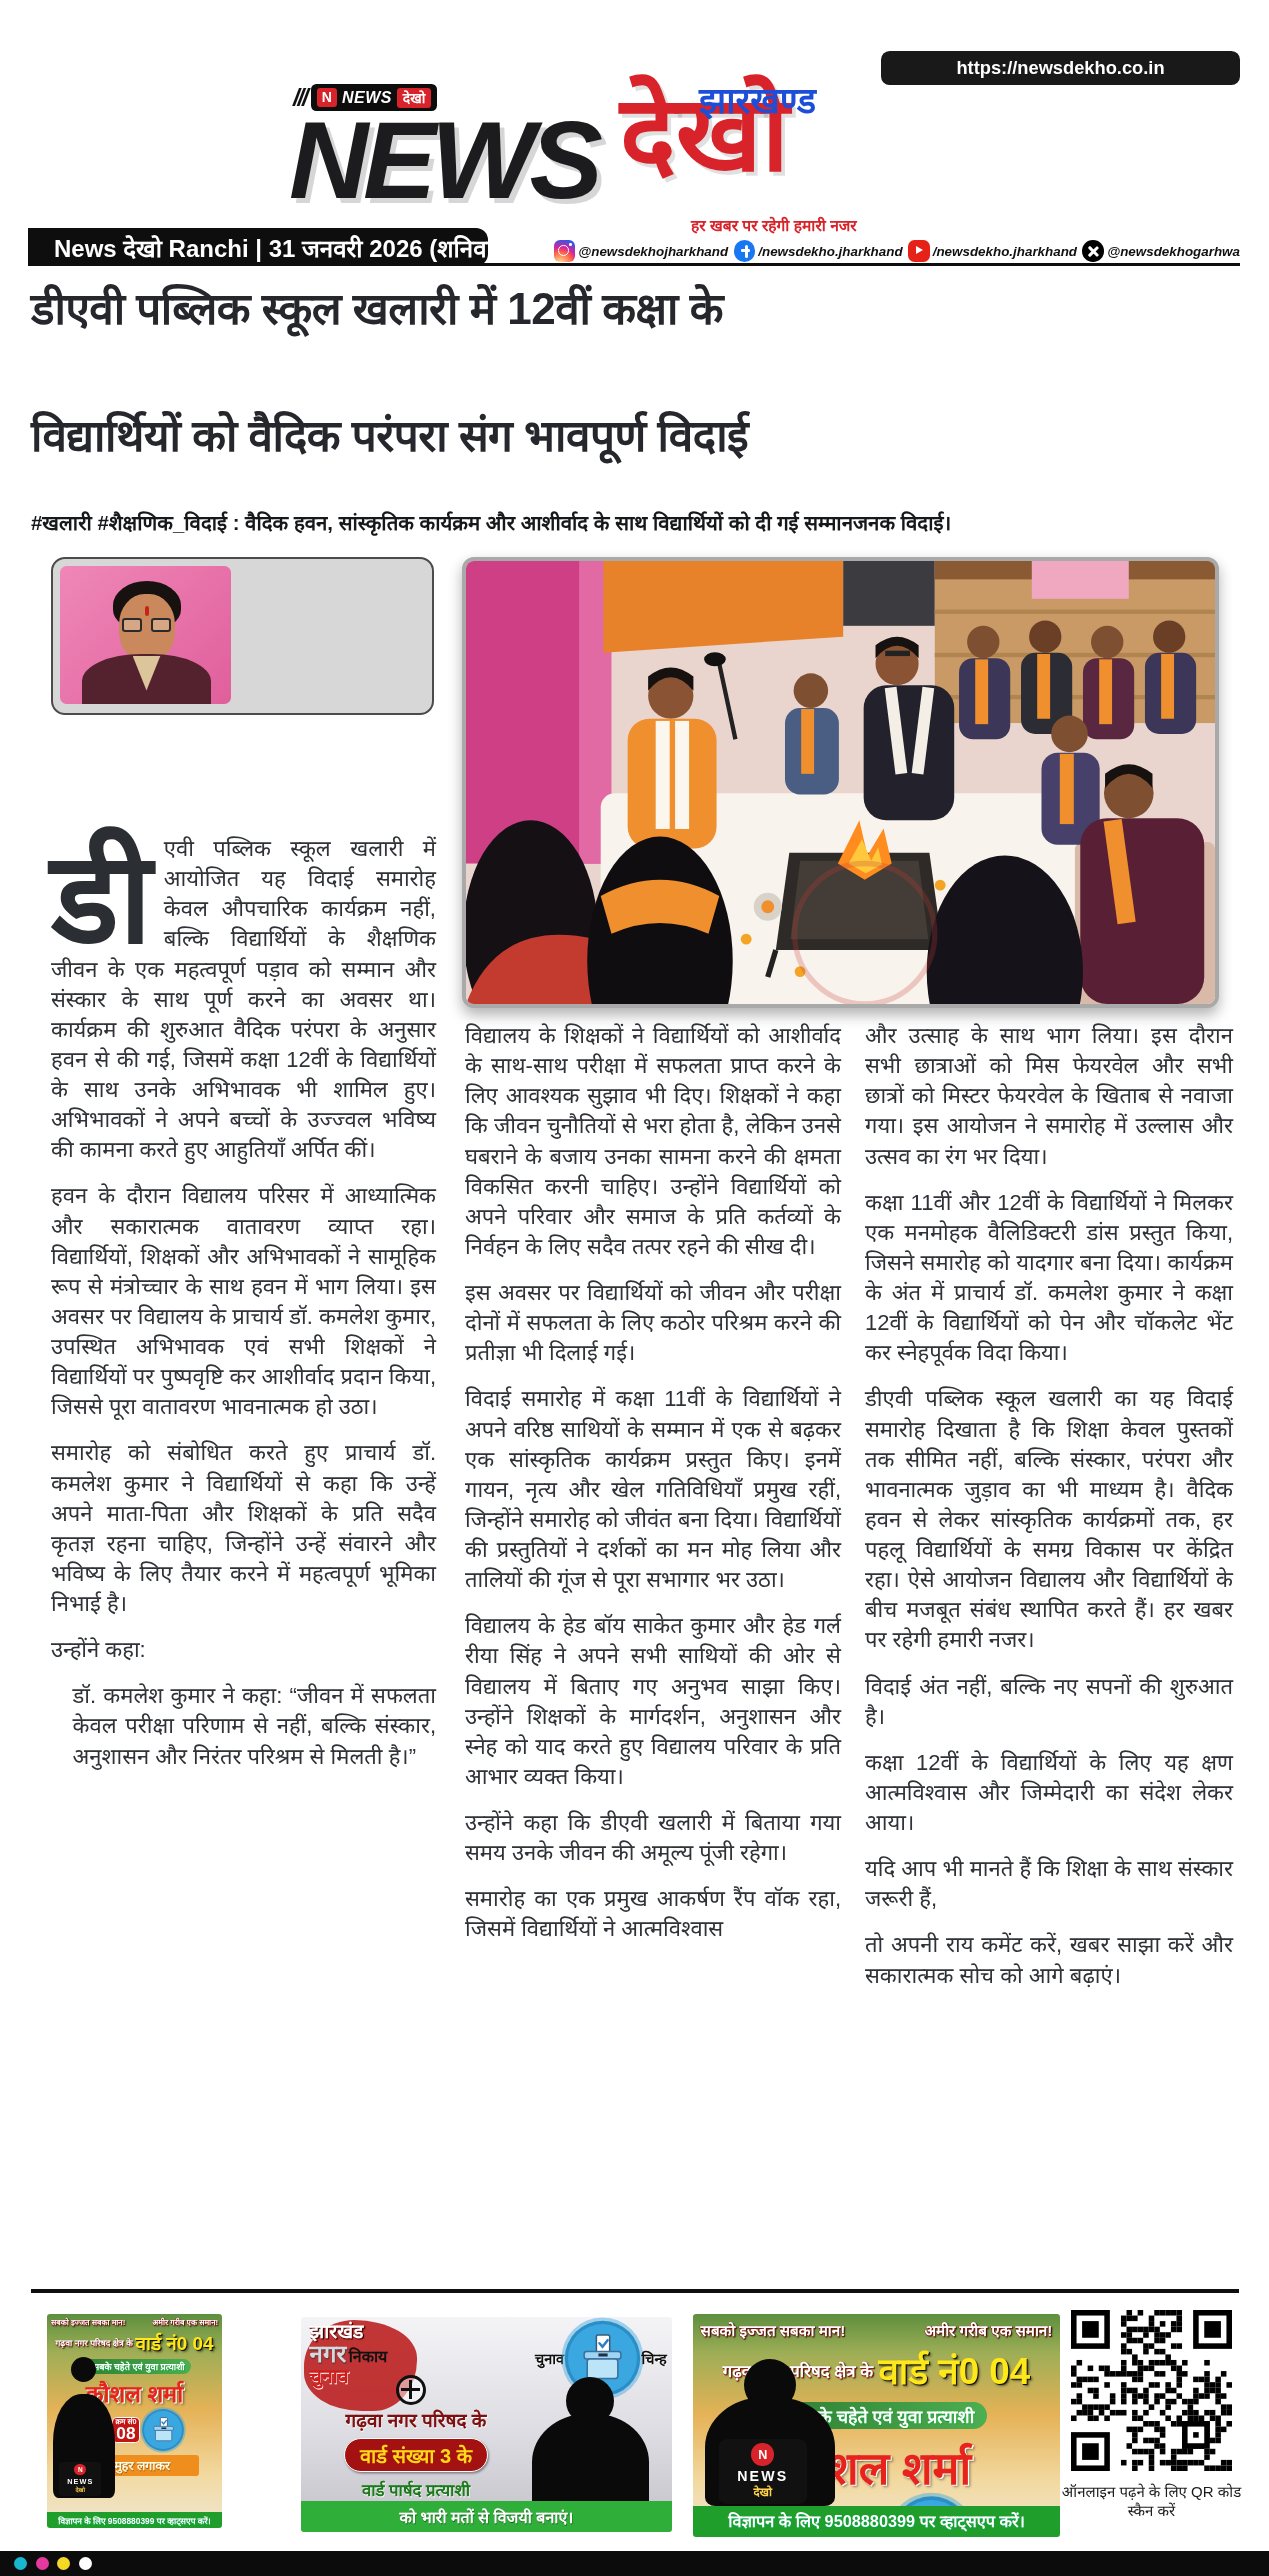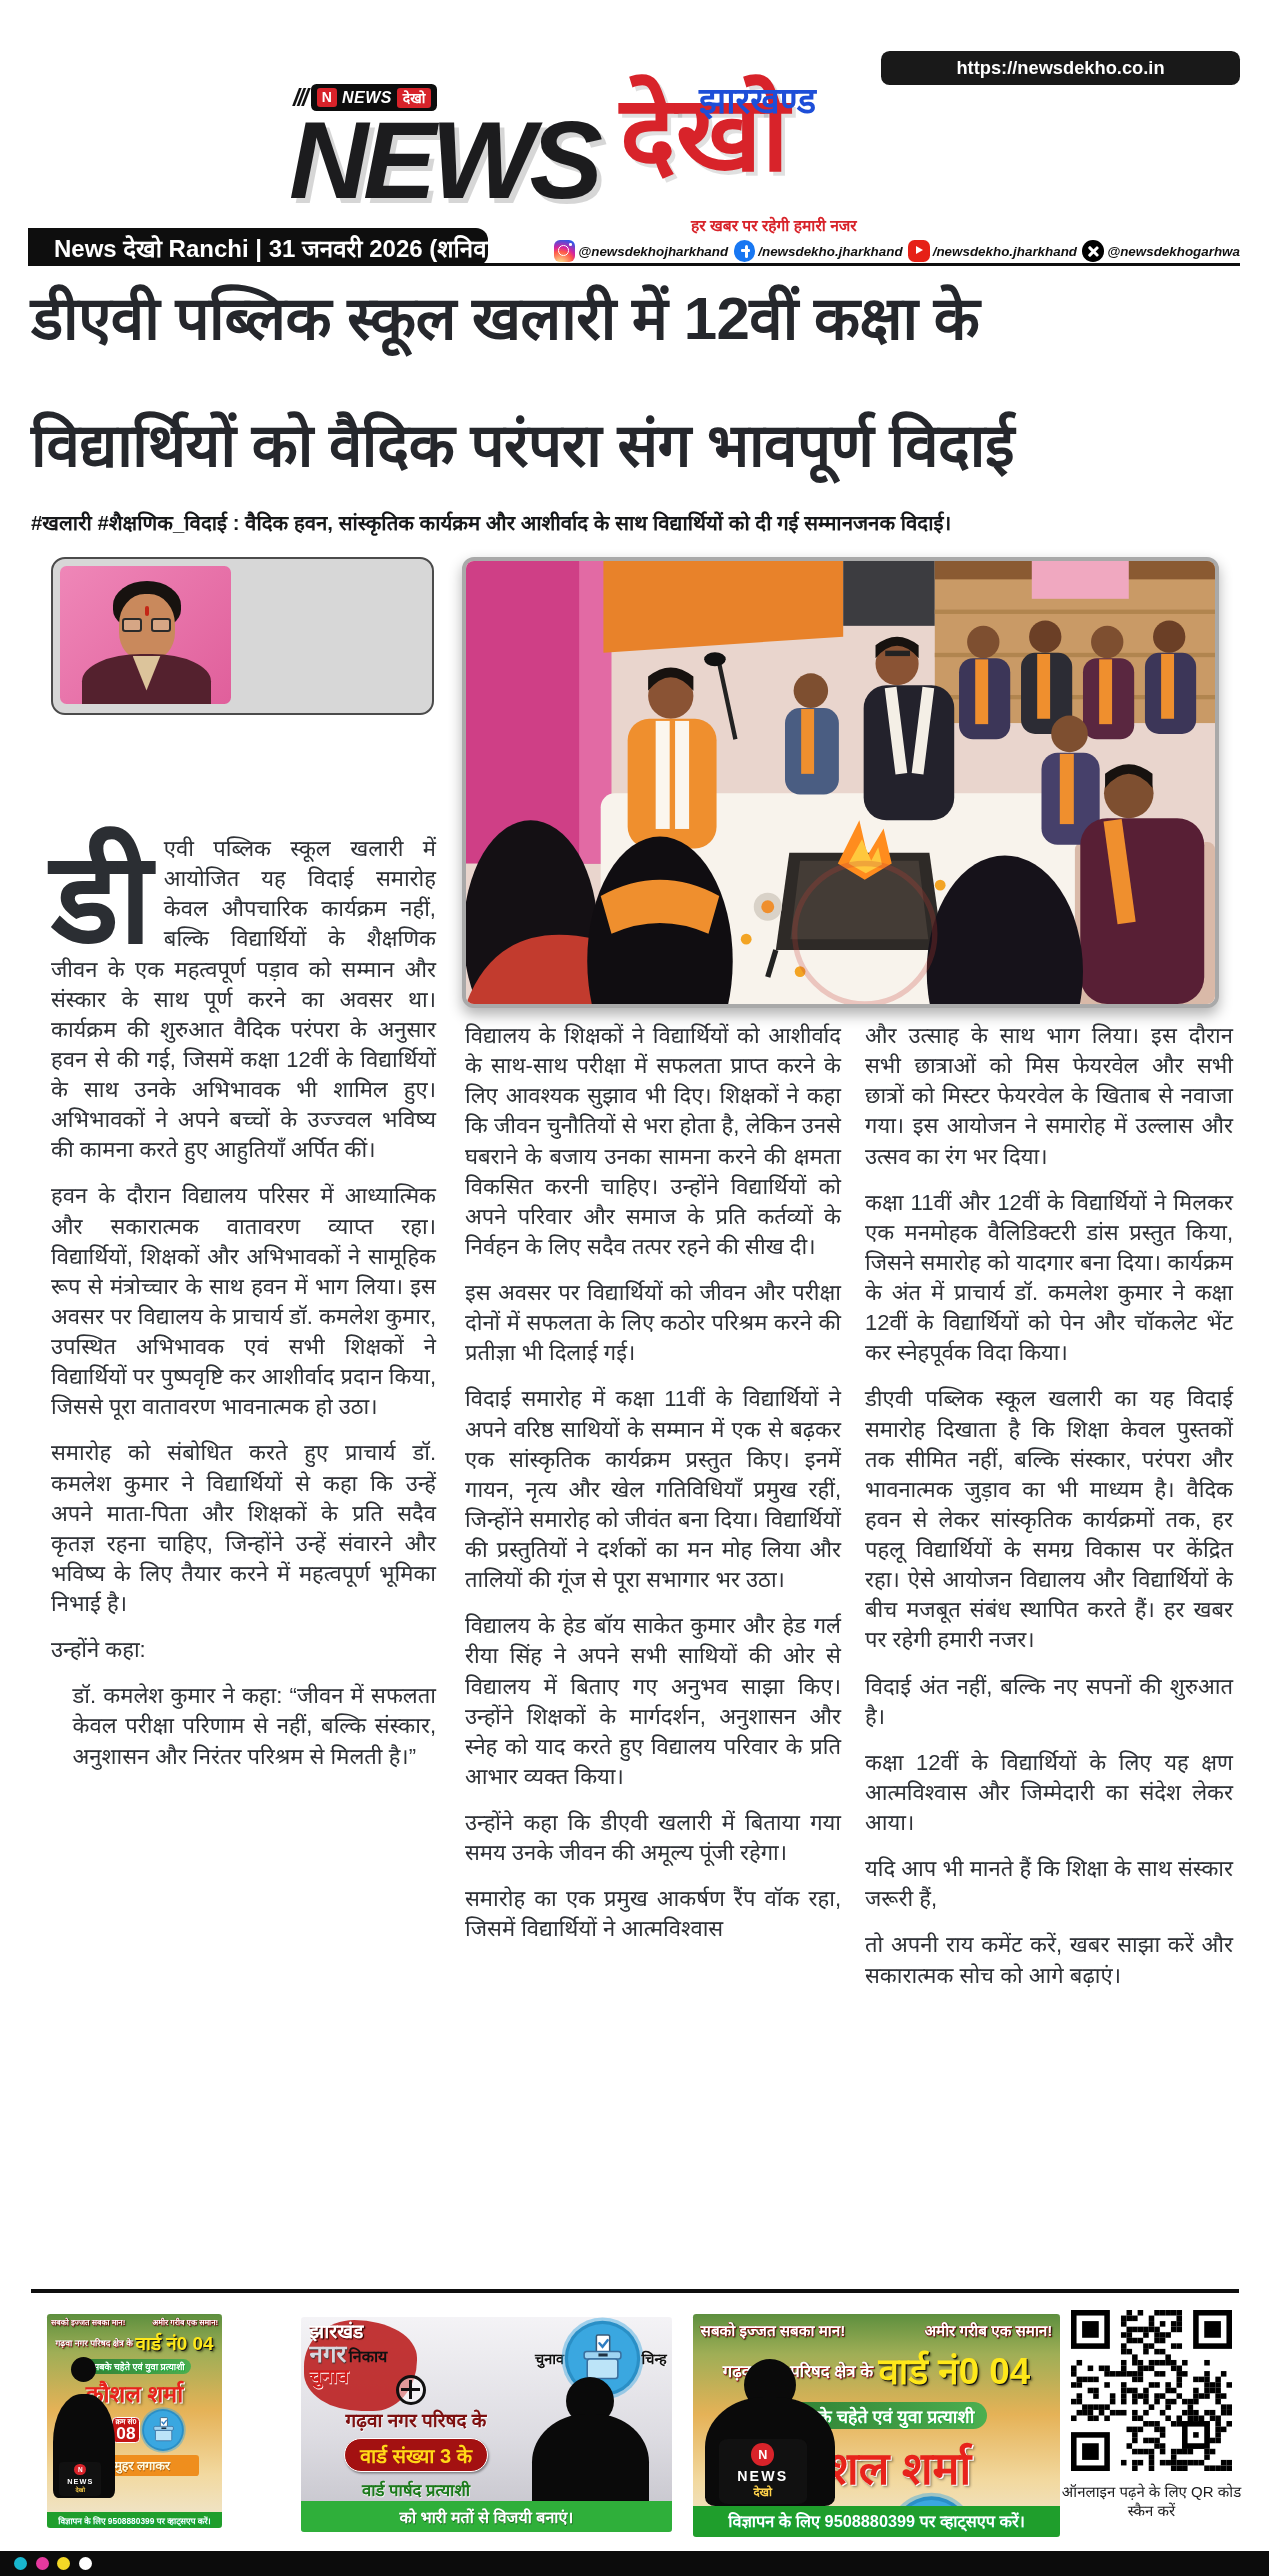--- a/index.html
+++ b/index.html
@@ -46,21 +46,21 @@
   .icn-fb::before { content:""; position:absolute; left:11.3px; top:4.8px; width:3.2px; height:13px; background:#fff; border-radius:1.6px; }
   .icn-fb::after { content:""; position:absolute; left:7.5px; top:9.1px; width:8.6px; height:2.7px; background:#fff; border-radius:1.1px; }
   .icn-yt { background:#e62117; border-radius:6.5px; }
   .icn-yt::before { content:""; position:absolute; left:8px; top:6px;
     border-left:7.5px solid #fff; border-top:4.8px solid transparent; border-bottom:4.8px solid transparent; }
   .icn-x { background:#000; }
   .icn-x::before, .icn-x::after { content:""; position:absolute; left:9.7px; top:4.3px; width:2.7px; height:13px; background:#fff; border-radius:1.1px; }
   .icn-x::before { transform:rotate(45deg); } .icn-x::after { transform:rotate(-45deg); }
 
   
-  .headline { left:31px; width:1208px; font-size:60px; font-weight:800; color:#25272c; line-height:1.3; letter-spacing:-0.5px; }
+  .headline { left:31px; width:1208px; font-size:44px; font-weight:800; color:#25272c; line-height:1.3; letter-spacing:-0.5px; }
   .hl1 { top:280px; } .hl2 { top:407px; }
   .subhead { left:31px; top:508px; width:1210px; font-size:20.4px; font-weight:700; color:#17181a; }
 
   
   .rep-card { left:51px; top:557px; width:383px; height:158px; background:#d7d7d7;
     border:2.7px solid #4b4b4b; border-radius:14px; display:flex; overflow:hidden; }
   .rep-photo { margin:6.5px; width:171px; height:138px; border-radius:6.5px; background:linear-gradient(135deg,#ef87b8,#e05f9b);
     position:relative; overflow:hidden; flex:0 0 auto; }
   .rp-hair { position:absolute; left:53px; top:15px; width:68px; height:49px; background:#17120f; border-radius:50% 50% 42% 42%; }
   .rp-face { position:absolute; left:59px; top:28px; width:56px; height:66px; background:#c9895c; border-radius:46% 46% 42% 42%; }

